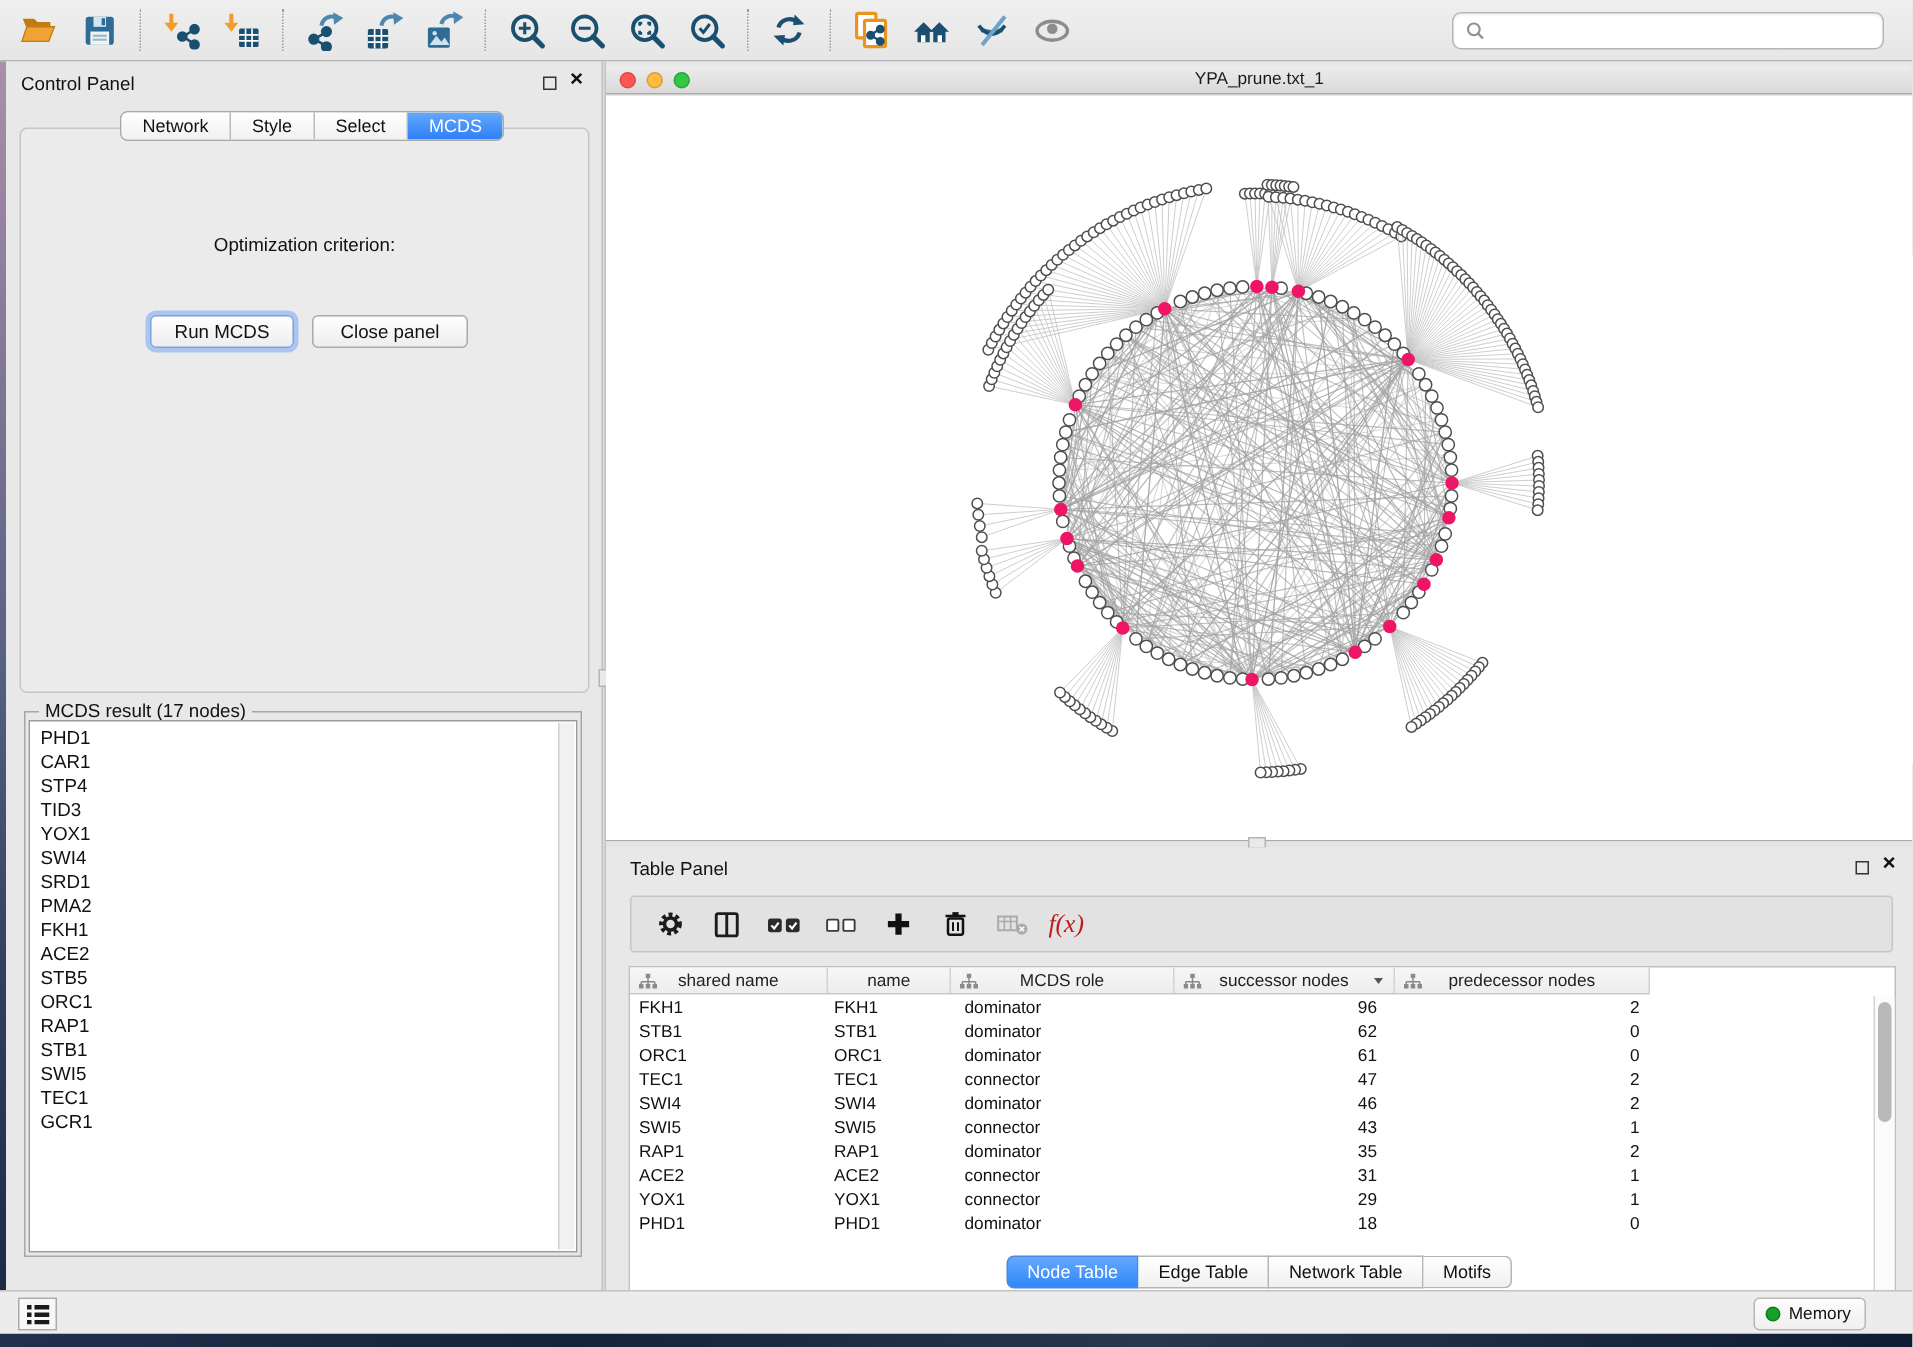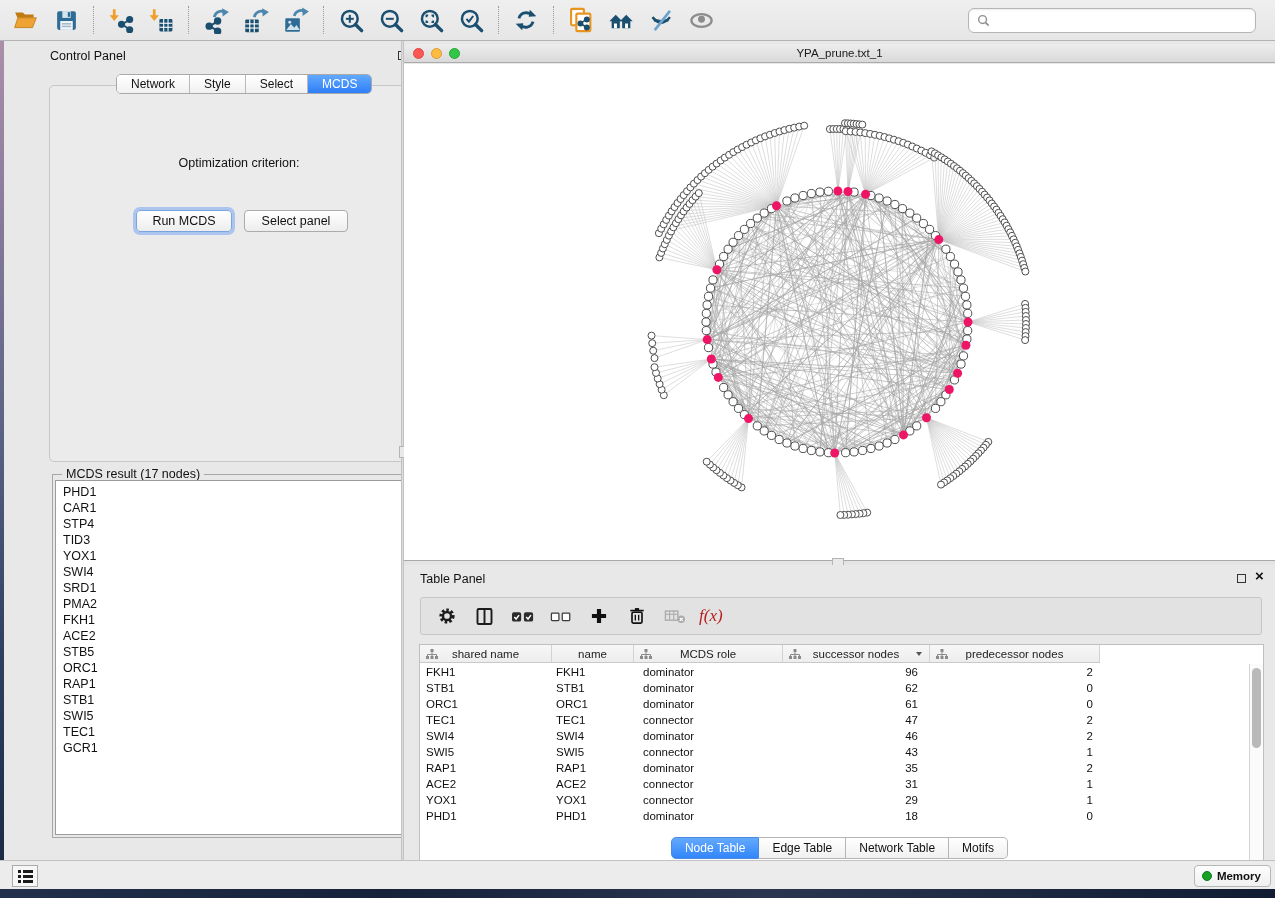--- a/index.html
+++ b/index.html
@@ -19,21 +19,21 @@
   #search-box input { border:none; outline:none; flex:1; font-size:12px; margin-left:5px;
     font-family:"Liberation Sans",sans-serif; background:transparent; }
 
   
   #wall-left { position:absolute; left:0; top:41px; width:4px; height:819px;
     background:linear-gradient(180deg,#ab8fa9 0%,#8d7d9e 18%,#5a6283 48%,#2e3f60 75%,#1c2a46 100%); }
   #wall-bottom { position:absolute; left:0; top:889px; width:1275px; height:9px;
     background:linear-gradient(90deg,#23304c,#16223a 30%,#2a3550 60%,#101c32); }
 
   
-  #control-panel { position:absolute; left:4px; top:41px; width:397px; height:819px; background:#e8e8e8;margin-left:36px; }
+  #control-panel { position:absolute; left:4px; top:41px; width:397px; height:819px; background:#e8e8e8; }
   #cp-title { position:absolute; left:10px; top:8px; font-size:12.5px; color:#111; }
   .float-ico { position:absolute; top:10px; width:9px; height:9px; border:1.5px solid #333; background:transparent; }
   .close-ico { position:absolute; top:3px; font-size:15px; font-weight:bold; color:#111; line-height:18px; }
   #cp-float { left:358px; } #cp-close { left:376px; }
 
   #cp-subpanel { position:absolute; left:9px; top:44px; width:380px; height:377px;
     background:#ebebeb; border:1px solid #c6c6c6; border-radius:5px; }
   #cp-tabs { position:absolute; left:76px; top:33px; height:20px; display:flex;
     border:1px solid #a9a9a9; border-radius:5px; overflow:hidden; background:#fff; z-index:3; }
   .cp-tab { height:100%; display:flex; align-items:center; justify-content:center;
@@ -129,23 +129,23 @@
     border:1px solid #b5b5b5; border-left:none; }
   .tp-tab:first-child { border-left:1px solid #b5b5b5; border-radius:5px 0 0 5px; }
   .tp-tab:last-child { border-radius:0 5px 5px 0; }
   .tp-tab.active { background:linear-gradient(#64a9fd,#3286fb); color:#fff; border-color:#4a8ade; }
 
   
   #status-bar { position:absolute; left:0; top:860px; width:1275px; height:29px;
     background:#ececec; border-top:1px solid #c2c2c2; }
   #list-btn { position:absolute; left:12px; top:4px; width:26px; height:22px; background:#f7f7f7;
     border:1px solid #ababab; display:flex; align-items:center; justify-content:center; }
-  #memory-btn { position:absolute; right:4px; top:4px; height:22px; padding:0 9px 0 7px;
+  #memory-btn { position:absolute; right:31px; top:4px; height:22px; padding:0 9px 0 7px;
     background:linear-gradient(#fdfdfd,#f0f0f0); border:1px solid #b7b7b7; border-radius:4px;
-    display:flex; align-items:center; gap:5px; font-size:11.5px; color:#111;font-weight:bold; }
+    display:flex; align-items:center; gap:5px; font-size:11.5px; color:#111; }
   #mem-dot { width:10px; height:10px; border-radius:50%; background:#18a125; border:1px solid #0e7d1a; }
 
   svg { display:block; }
 </style>
 </head>
 <body>
 
 <div id="screen">
 
   <div id="toolbar">
@@ -320,21 +320,21 @@
     <div id="cp-tabs">
       <div class="cp-tab">Network</div>
       <div class="cp-tab">Style</div>
       <div class="cp-tab">Select</div>
       <div class="cp-tab active">MCDS</div>
     </div>
 
     <div id="cp-subpanel">
       <div id="opt-label">Optimization criterion:</div>
       <div id="run-btn" class="cp-btn">Run MCDS</div>
-      <div id="closep-btn" class="cp-btn">Select panel</div>
+      <div id="closep-btn" class="cp-btn">Close panel</div>
     </div>
 
     <div id="mcds-group">
       <div id="mcds-legend">MCDS result (17 nodes)</div>
       <div id="mcds-list">
         <div id="mcds-items">
             <div class="mcds-item">PHD1</div>
             <div class="mcds-item">CAR1</div>
             <div class="mcds-item">STP4</div>
             <div class="mcds-item">TID3</div>

